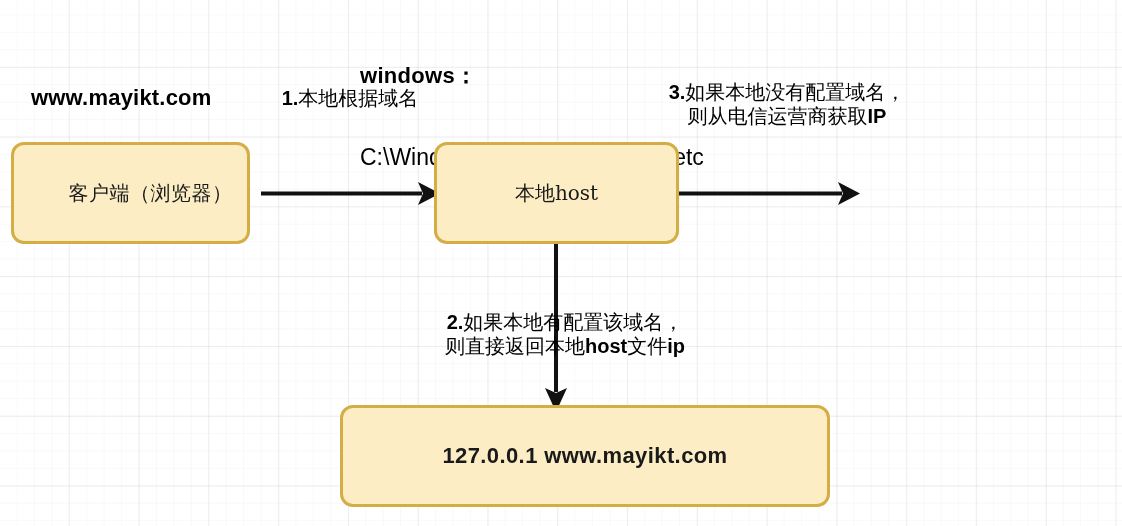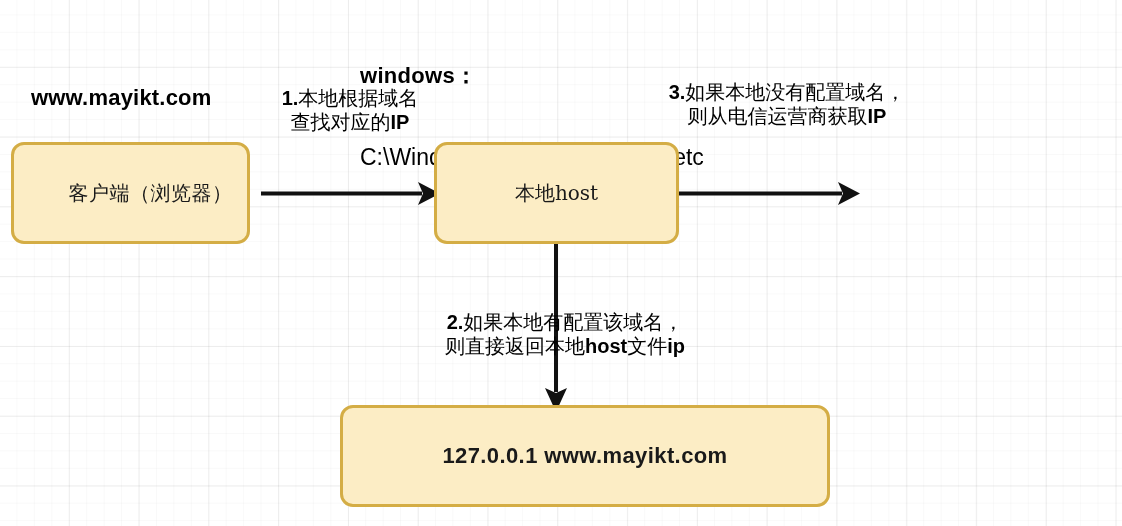--- a/index.html
+++ b/index.html
@@ -145,21 +145,20 @@
 
   <div id="label-windows" class="label">
     <span class="ttl">windows：</span>
     <span class="pth">C:\Windows\System32\drivers\etc</span>
   </div>
 
   <div id="label-domain" class="label">www.mayikt.com</div>
 
   <div id="label-step1" class="step">
     <span class="l1"><span class="num">1.</span><span>本地根据域名</span></span>
-    <span class="l2"><span>查找对应的</span><span class="en">IP</span></span>
   </div>
 
   <div id="label-step3" class="step">
     <span class="l1"><span class="num">3.</span><span>如果本地没有配置域名，</span></span>
     <span class="l2"><span>则从电信运营商获取</span><span class="en">IP</span></span>
   </div>
 
   <div id="label-step2" class="step">
     <span class="l1"><span class="num">2.</span><span>如果本地有配置该域名，</span></span>
     <span class="l2"><span>则直接返回本地</span><span class="en">host</span><span>文件</span><span class="en">ip</span></span>

